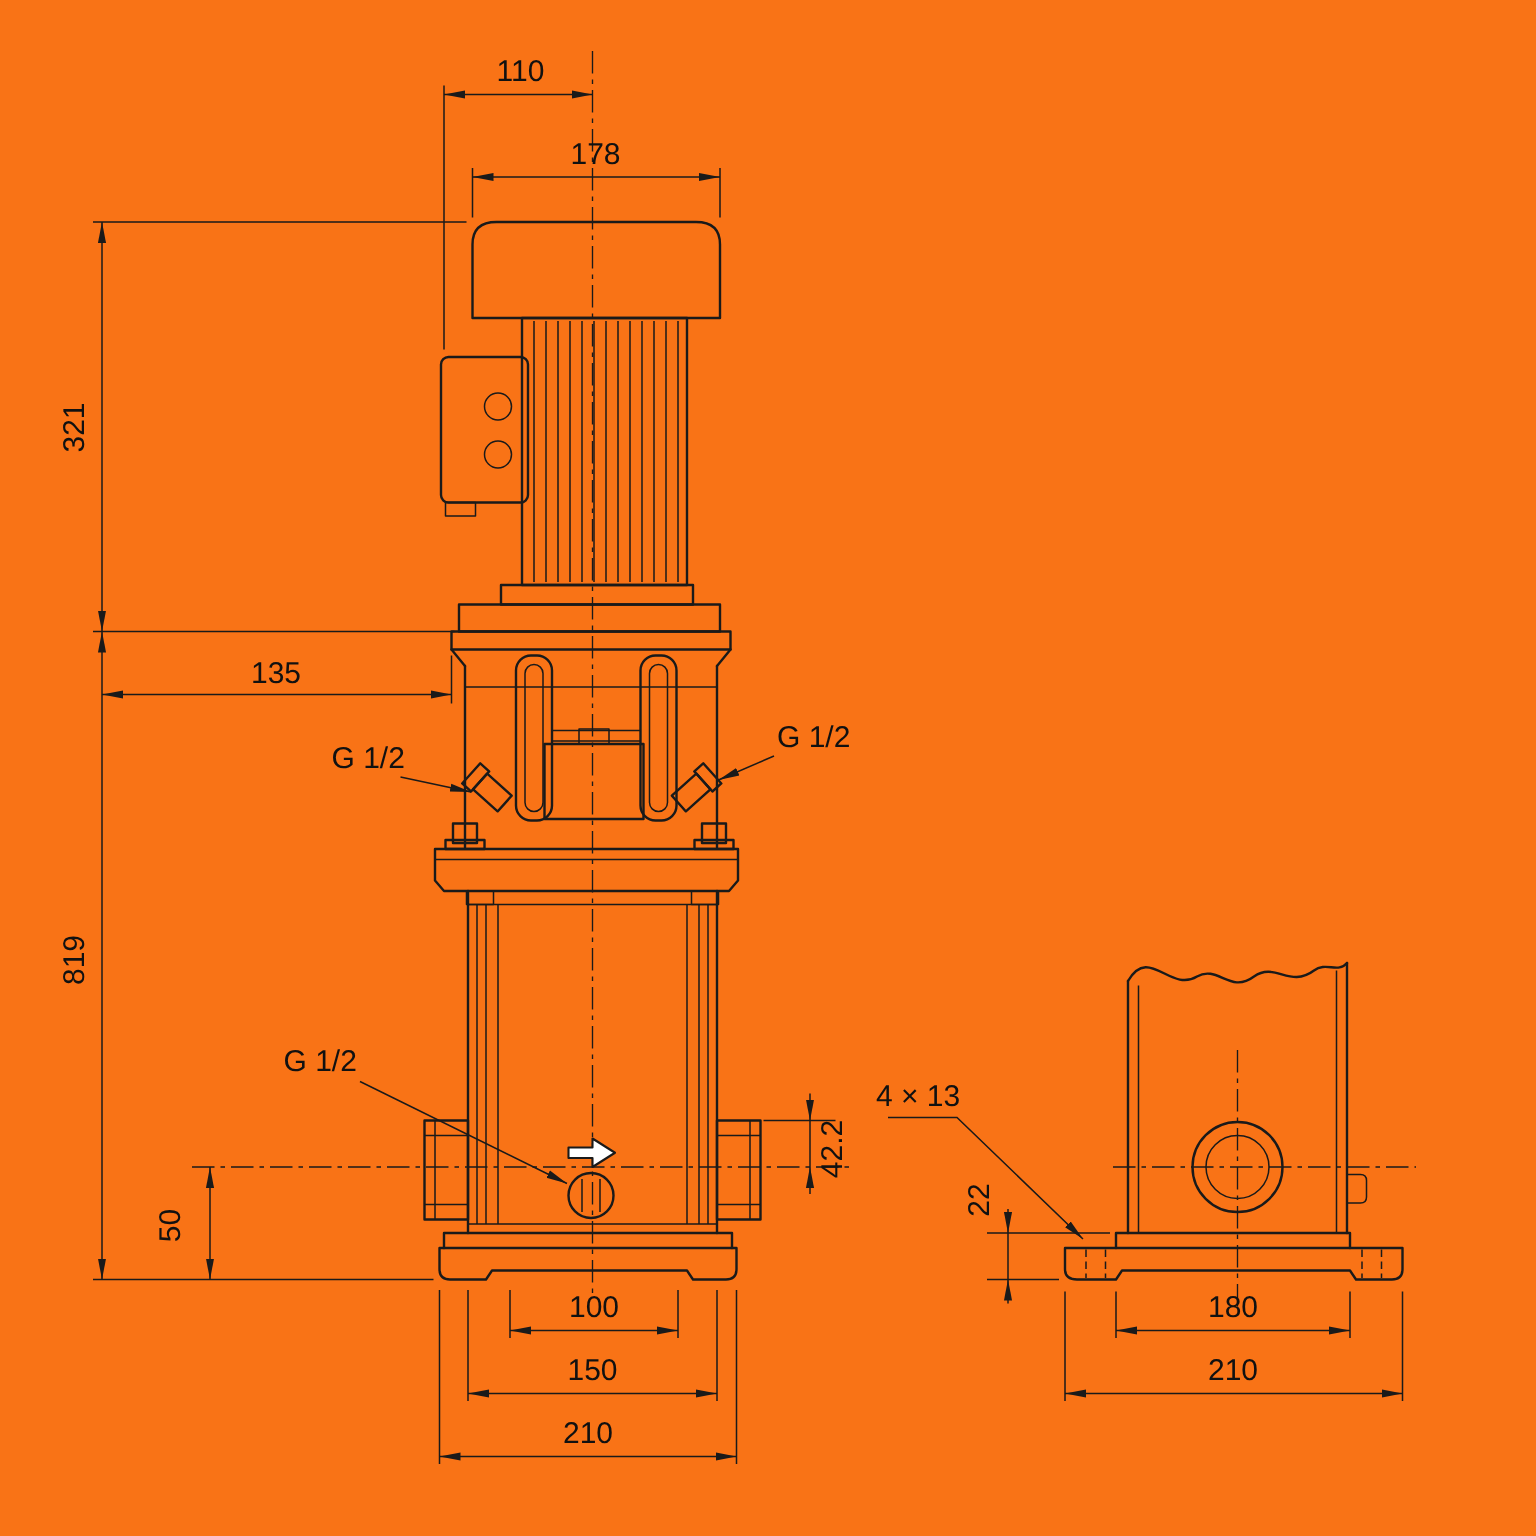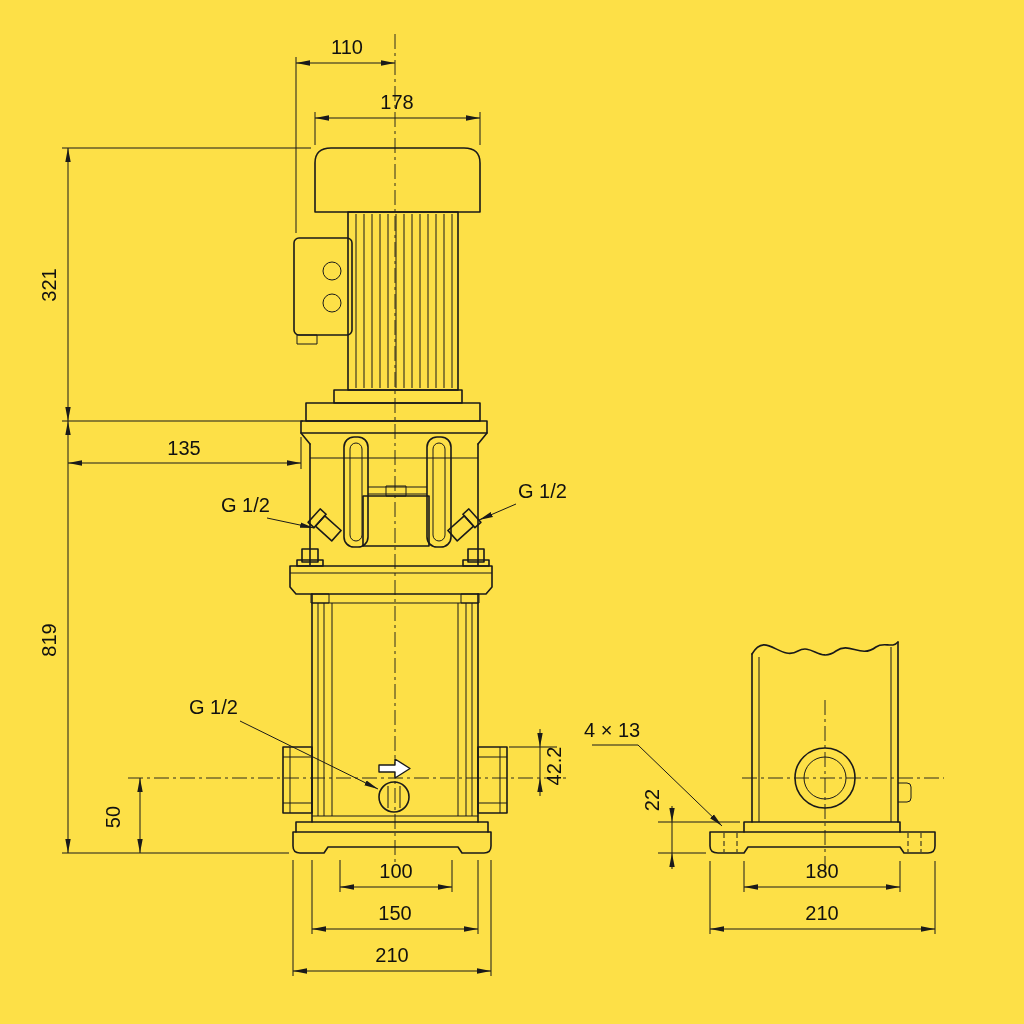--- a/index.html
+++ b/index.html
@@ -1,16 +1,16 @@
 <!DOCTYPE html>
 <html><head>
 <meta charset="utf-8">
 <style>
   html,body{margin:0;padding:0;background:#fff}
-  .canvas{width:1024px;height:1024px;background:#fde047;overflow:hidden;font-family:"Liberation Sans",sans-serif}
+  .canvas{width:1024px;height:1024px;background:#f97316;overflow:hidden;font-family:"Liberation Sans",sans-serif}
   svg{display:block}
   .ol{fill:none;stroke:#1a1a1a;stroke-width:1.6;stroke-linejoin:round;stroke-linecap:round}
   .tl{fill:none;stroke:#1a1a1a;stroke-width:1;stroke-linejoin:round}
   .dim{fill:none;stroke:#1a1a1a;stroke-width:1}
   .cl{fill:none;stroke:#1a1a1a;stroke-width:.9;stroke-dasharray:15 4 3 4}
   .fw{fill:#fff;stroke:#1a1a1a;stroke-width:1.4;stroke-linejoin:round}
   .dimtext{font-family:"Liberation Sans",sans-serif;font-size:20px;fill:#111}
   .mid{text-anchor:middle}
 </style>
 </head>

